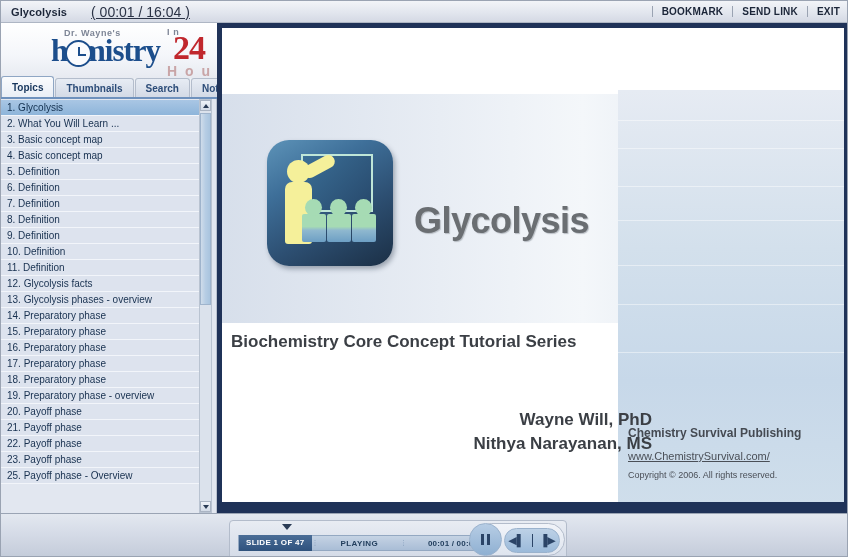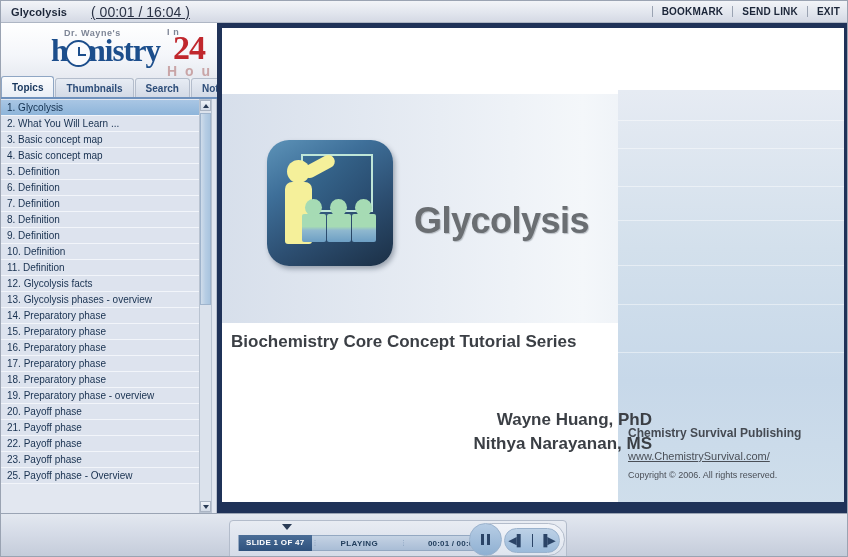--- a/index.html
+++ b/index.html
@@ -421,21 +421,21 @@
           <div class="stu-desk s2d"></div>
           <div class="stu-desk s3d"></div>
           <div class="stu-head s1h"></div>
           <div class="stu-head s2h"></div>
           <div class="stu-head s3h"></div>
         </div>
 
         <div class="slide-title">Glycolysis</div>
         <div class="slide-sub">Biochemistry Core Concept Tutorial Series</div>
         <div class="slide-auth">
-          <div>Wayne Huang, PhD</div>
+          <div>Wayne Will, PhD</div>
           <div>Nithya Narayanan, MS</div>
         </div>
         <div class="pub">Chemistry Survival Publishing</div>
         <div class="pub-url">www.ChemistrySurvival.com/</div>
         <div class="pub-cr">Copyright © 2006. All rights reserved.</div>
         <div class="slide-bottomline"></div>
       </div>
     </div>
   </div>
 

